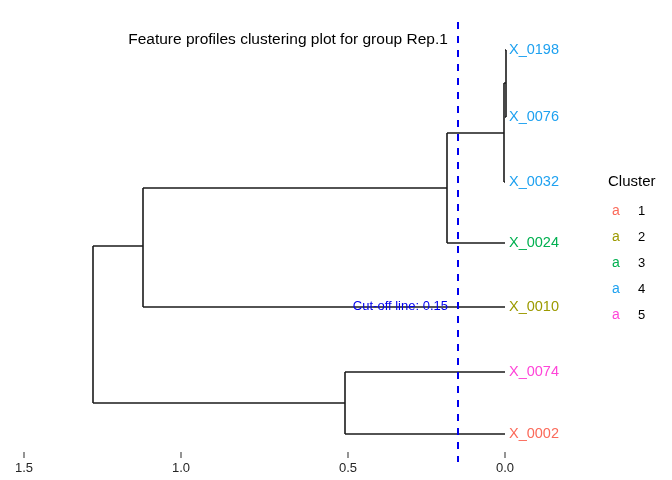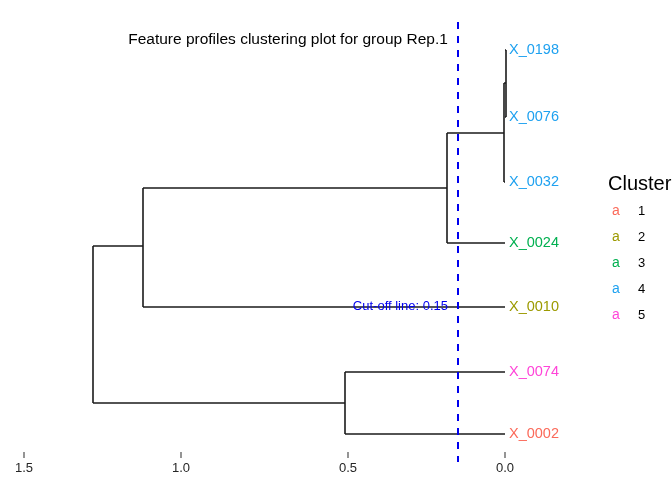--- a/index.html
+++ b/index.html
@@ -64,21 +64,21 @@
   }
   .cut-label {
     font-family: "Liberation Sans", sans-serif;
     font-size: 13px;
     fill: #0000EE;
     text-anchor: end;
     dominant-baseline: middle;
   }
   .legend-title {
     position: absolute;
-    font-size: 20px;
+    font-size: 15px;
     color: #000000;
     white-space: nowrap;
   }
   .legend-row {
     position: absolute;
     display: flex;
     align-items: center;
     white-space: nowrap;
   }
   .legend-key {

